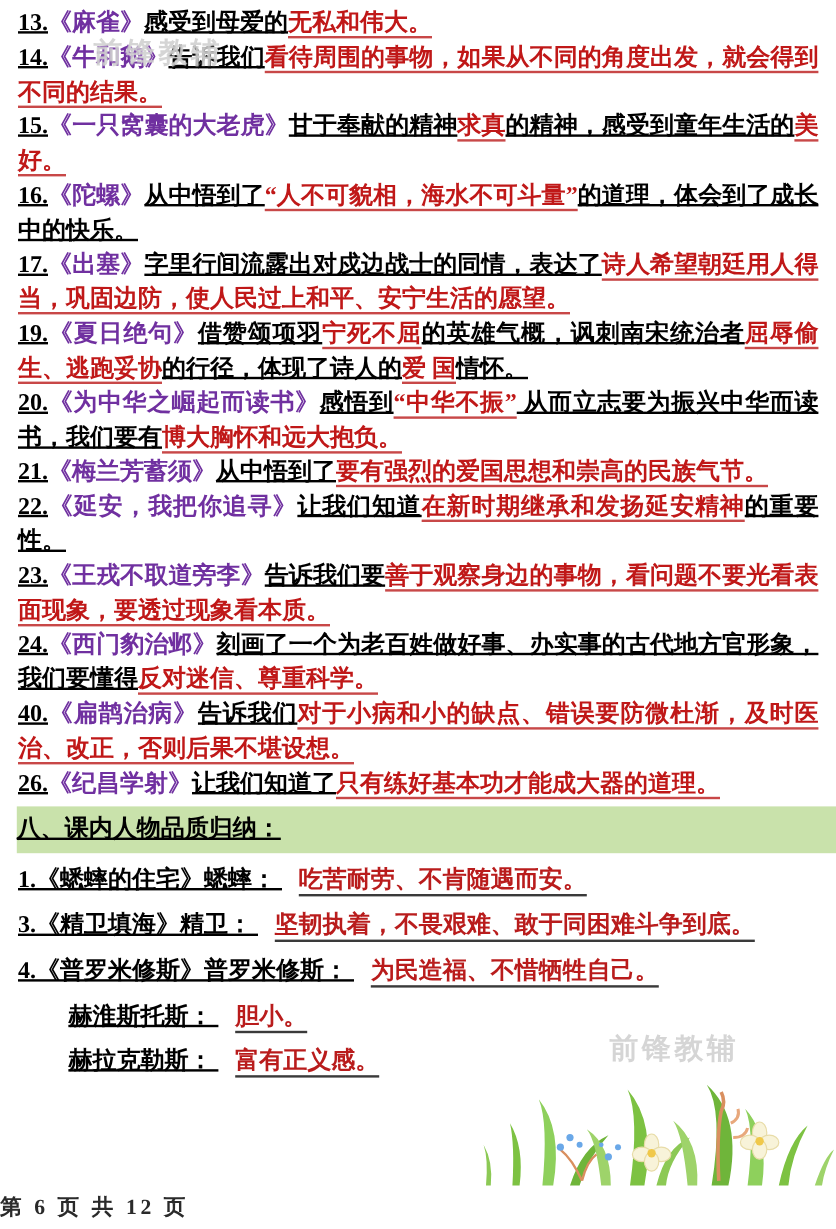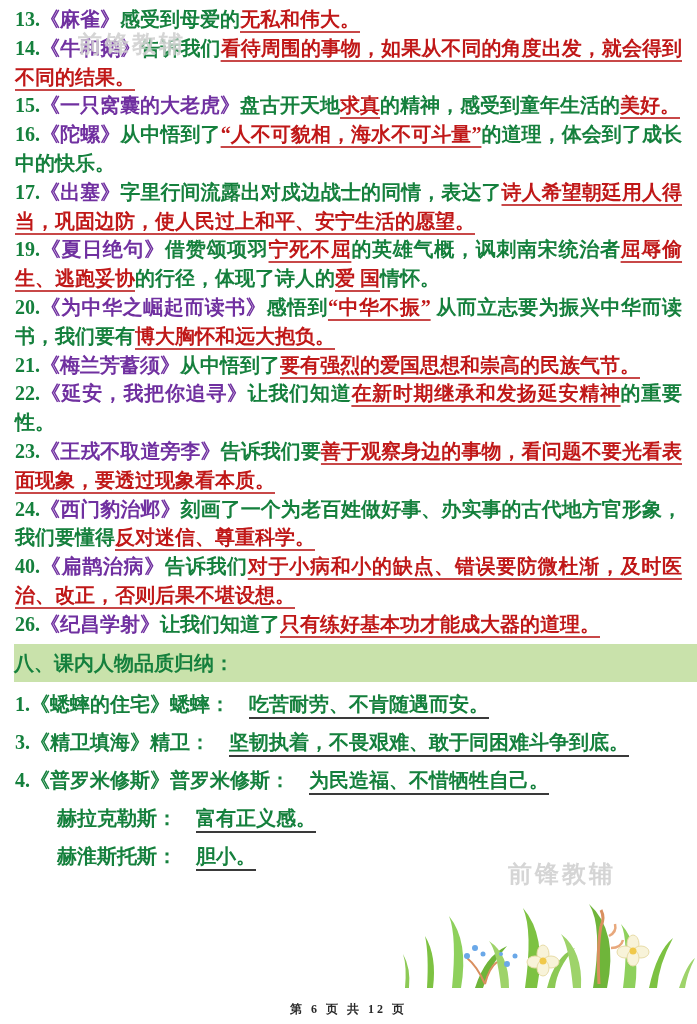--- a/index.html
+++ b/index.html
@@ -11,31 +11,31 @@
   }
   .doc{
     padding:5px 15px 0 15px;
     font-size:20px;
     line-height:1.44;
     font-weight:700;
     color:#1c1c1c;
     text-align:justify;
   }
   .para{margin:0;}
-  .seg-k{color:#15803d;}
+  .seg-k{color:#000000;text-decoration:underline;}
   .seg-t{color:#7030a0;margin-top:32px;}
   .seg-r{
     color:#c01818;
     text-decoration:underline;
     text-decoration-color:#c84848;
     text-decoration-thickness:1.5px;
     text-underline-offset:5px;
   }
   .seg-a{
-    color:#15803d;
+    color:#b91c1c;
     text-decoration:underline;
     text-decoration-color:#3a3a3a;
     text-decoration-thickness:1.6px;
     text-underline-offset:6px;
     padding-right:8px;
     padding-left:14px;
   }
   .para.header{
     background:#c9e2ab;
     margin:5px -15px 6px -1px;
@@ -52,50 +52,49 @@
     text-shadow:0 0 1px rgba(255,255,255,0.9);
     pointer-events:none;
     white-space:nowrap;
   }
   .wm-top{left:78px;top:28px;}
   .wm-bottom{left:508px;top:858px;}
   .grass{position:absolute;right:0;bottom:32px;width:300px;height:96px;}
   .footer{
     position:absolute;
     left:0;bottom:6px;width:100%;
-    text-align:center;
-    font-size:12px;
+    font-size:18px;
     font-weight:600;
     color:#2a2a2a;
     letter-spacing:3px;
   }
 </style>
 </head>
 <body>
 
 <div class="doc">
     <div class="para"><span class="seg-k">13.</span><span class="seg-t">《麻雀》</span><span class="seg-k">感受到母爱的</span><span class="seg-r">无私和伟大。</span></div>
     <div class="para"><span class="seg-k">14.</span><span class="seg-t">《牛和鹅》</span><span class="seg-k">告诉我们</span><span class="seg-r">看待周围的事物，如果从不同的角度出发，就会得到不同的结果。</span></div>
-    <div class="para"><span class="seg-k">15.</span><span class="seg-t">《一只窝囊的大老虎》</span><span class="seg-k">盘古开天地</span><span class="seg-r">求真</span><span class="seg-k">的精神，感受到童年生活的</span><span class="seg-r">美好。</span></div>
+    <div class="para"><span class="seg-k">15.</span><span class="seg-t">《一只窝囊的大老虎》</span><span class="seg-k">甘于奉献的精神</span><span class="seg-r">求真</span><span class="seg-k">的精神，感受到童年生活的</span><span class="seg-r">美好。</span></div>
     <div class="para"><span class="seg-k">16.</span><span class="seg-t">《陀螺》</span><span class="seg-k">从中悟到了</span><span class="seg-r">“人不可貌相，海水不可斗量”</span><span class="seg-k">的道理，体会到了成长中的快乐。</span></div>
     <div class="para"><span class="seg-k">17.</span><span class="seg-t">《出塞》</span><span class="seg-k">字里行间流露出对戍边战士的同情，表达了</span><span class="seg-r">诗人希望朝廷用人得当，巩固边防，使人民过上和平、安宁生活的愿望。</span></div>
     <div class="para"><span class="seg-k">19.</span><span class="seg-t">《夏日绝句》</span><span class="seg-k">借赞颂项羽</span><span class="seg-r">宁死不屈</span><span class="seg-k">的英雄气概，讽刺南宋统治者</span><span class="seg-r">屈辱偷生、逃跑妥协</span><span class="seg-k">的行径，体现了诗人的</span><span class="seg-r">爱 国</span><span class="seg-k">情怀。</span></div>
     <div class="para"><span class="seg-k">20.</span><span class="seg-t">《为中华之崛起而读书》</span><span class="seg-k">感悟到</span><span class="seg-r">“中华不振”</span><span class="seg-k"> 从而立志要为振兴中华而读书，我们要有</span><span class="seg-r">博大胸怀和远大抱负。</span></div>
     <div class="para"><span class="seg-k">21.</span><span class="seg-t">《梅兰芳蓄须》</span><span class="seg-k">从中悟到了</span><span class="seg-r">要有强烈的爱国思想和崇高的民族气节。</span></div>
     <div class="para"><span class="seg-k">22.</span><span class="seg-t">《延安，我把你追寻》</span><span class="seg-k">让我们知道</span><span class="seg-r">在新时期继承和发扬延安精神</span><span class="seg-k">的重要性。</span></div>
     <div class="para"><span class="seg-k">23.</span><span class="seg-t">《王戎不取道旁李》</span><span class="seg-k">告诉我们要</span><span class="seg-r">善于观察身边的事物，看问题不要光看表面现象，要透过现象看本质。</span></div>
     <div class="para"><span class="seg-k">24.</span><span class="seg-t">《西门豹治邺》</span><span class="seg-k">刻画了一个为老百姓做好事、办实事的古代地方官形象，我们要懂得</span><span class="seg-r">反对迷信、尊重科学。</span></div>
     <div class="para"><span class="seg-k">40.</span><span class="seg-t">《扁鹊治病》</span><span class="seg-k">告诉我们</span><span class="seg-r">对于小病和小的缺点、错误要防微杜渐，及时医治、改正，否则后果不堪设想。</span></div>
     <div class="para"><span class="seg-k">26.</span><span class="seg-t">《纪昌学射》</span><span class="seg-k">让我们知道了</span><span class="seg-r">只有练好基本功才能成大器的道理。</span></div>
     <div class="para header"><span class="seg-k">八、课内人物品质归纳：</span></div>
     <div class="para item"><span class="seg-k">1.《蟋蟀的住宅》蟋蟀： </span><span class="seg-a">吃苦耐劳、不肯随遇而安。</span></div>
     <div class="para item"><span class="seg-k">3.《精卫填海》精卫： </span><span class="seg-a">坚韧执着，不畏艰难、敢于同困难斗争到底。</span></div>
     <div class="para item"><span class="seg-k">4.《普罗米修斯》普罗米修斯： </span><span class="seg-a">为民造福、不惜牺牲自己。</span></div>
+    <div class="para item indent"><span class="seg-k">赫淮斯托斯： </span><span class="seg-a">胆小。</span></div>
     <div class="para item indent"><span class="seg-k">赫拉克勒斯： </span><span class="seg-a">富有正义感。</span></div>
-    <div class="para item indent"><span class="seg-k">赫淮斯托斯： </span><span class="seg-a">胆小。</span></div>
   </div>
 
 <span class="watermark wm-top">前锋教辅</span>
 <span class="watermark wm-bottom">前锋教辅</span>
 
 <svg class="grass" viewBox="0 0 300 96" xmlns="http://www.w3.org/2000/svg" aria-hidden="true">
   <path d="M8 92 Q10 70 6 58 Q14 72 12 92 Z" fill="#8cc955"></path>
   <path d="M30 92 Q32 58 28 40 Q40 60 36 92 Z" fill="#7dc242"></path>
   <path d="M55 92 Q60 40 52 20 Q72 45 64 92 Z" fill="#8ed05c"></path>
   <path d="M78 92 Q88 60 110 50 Q92 70 86 92 Z" fill="#6fb53a"></path>

